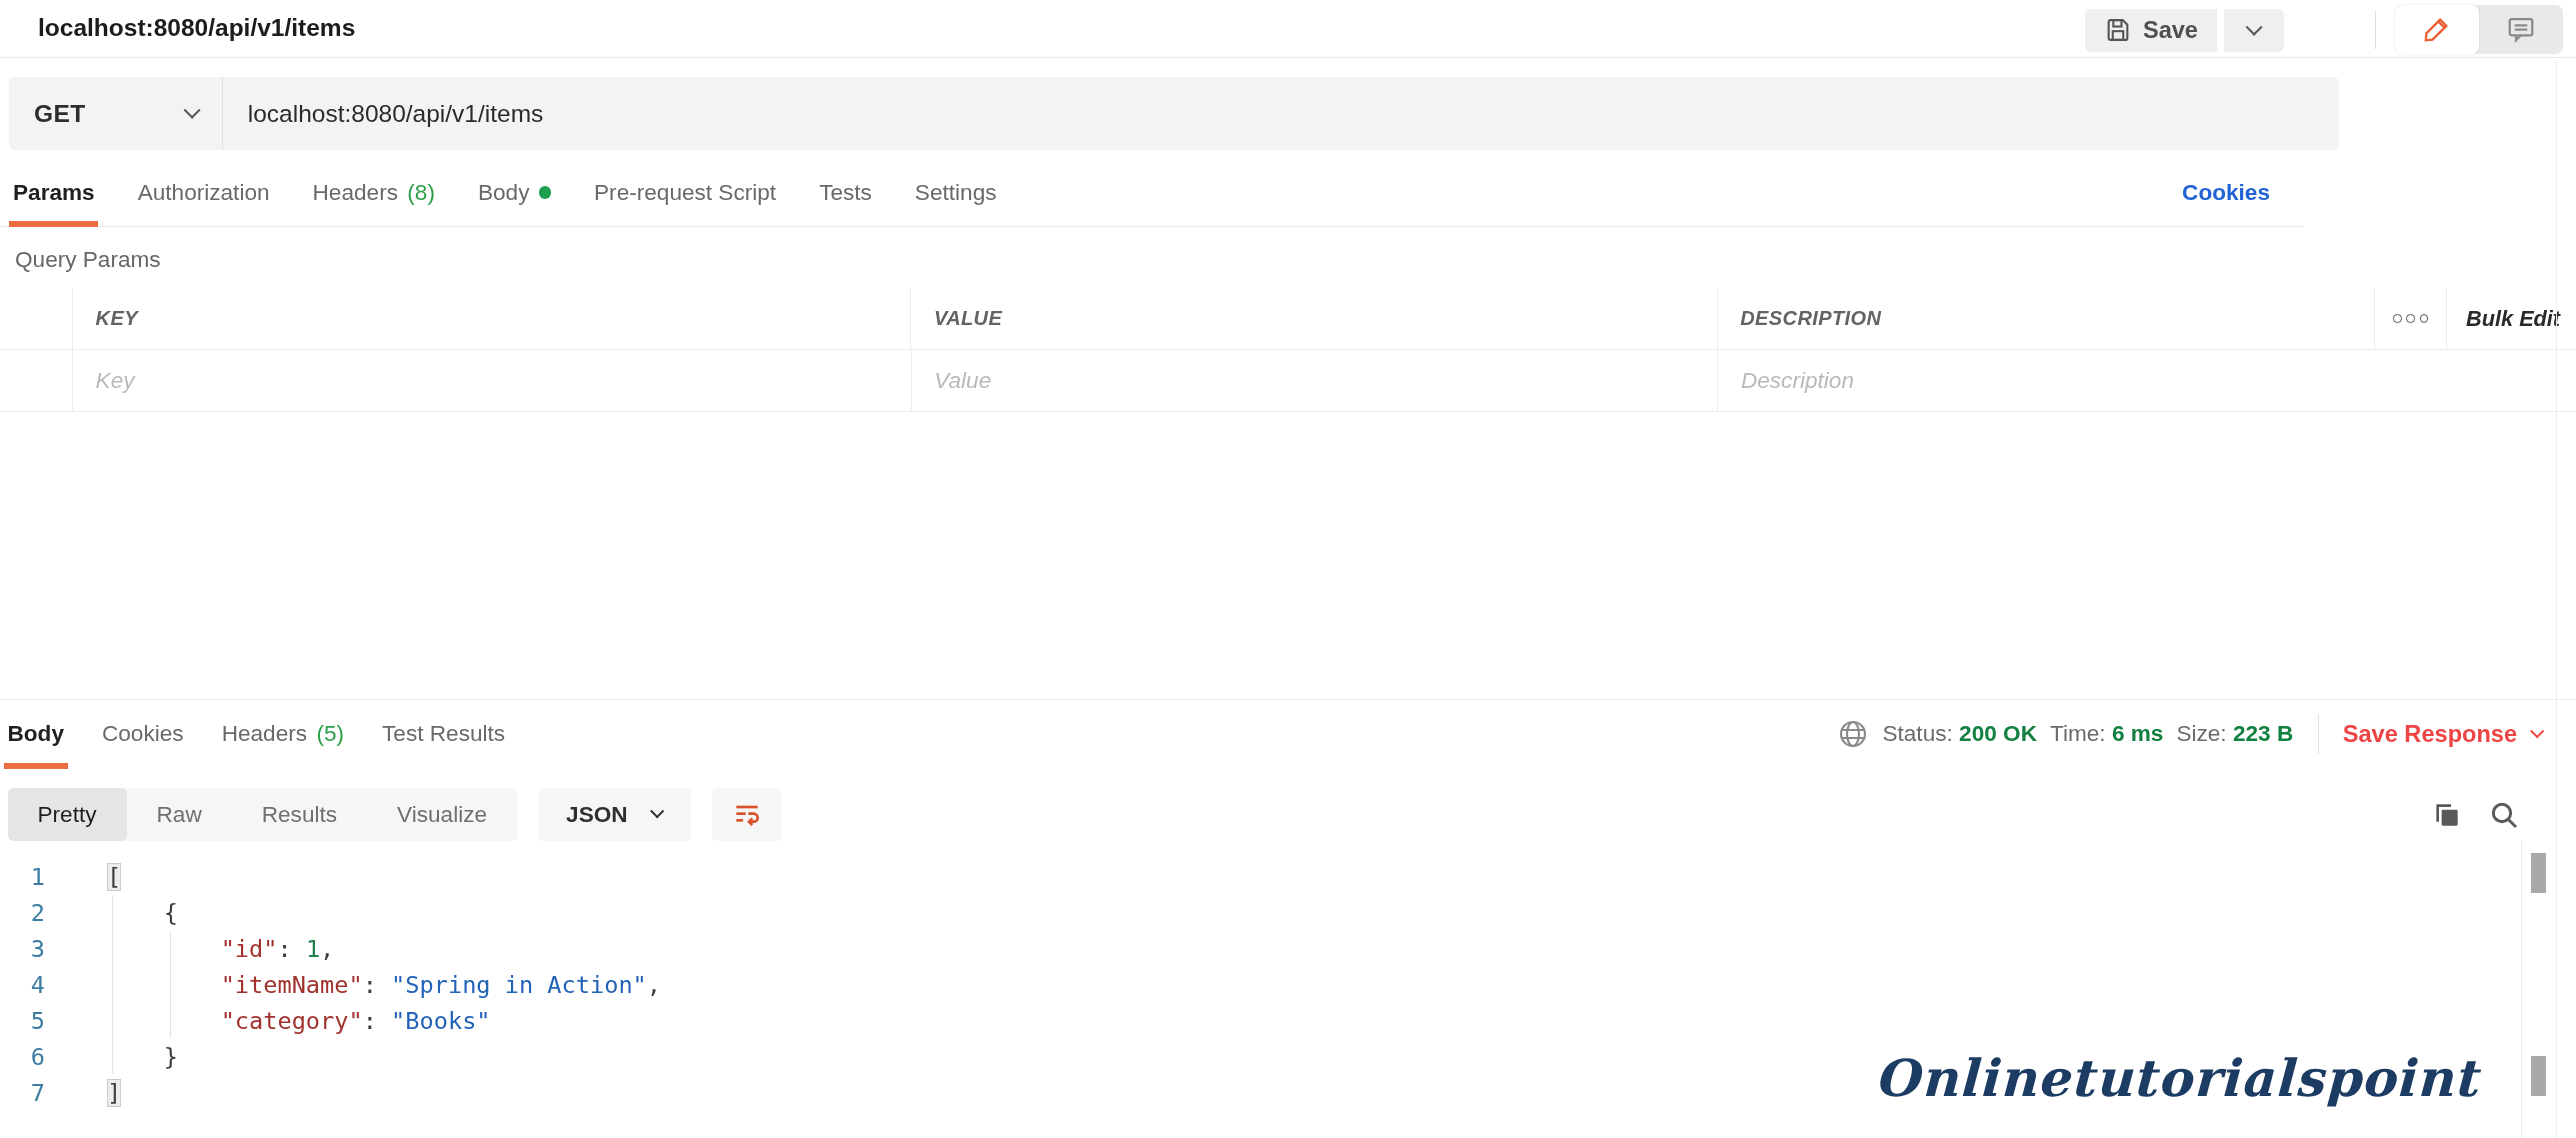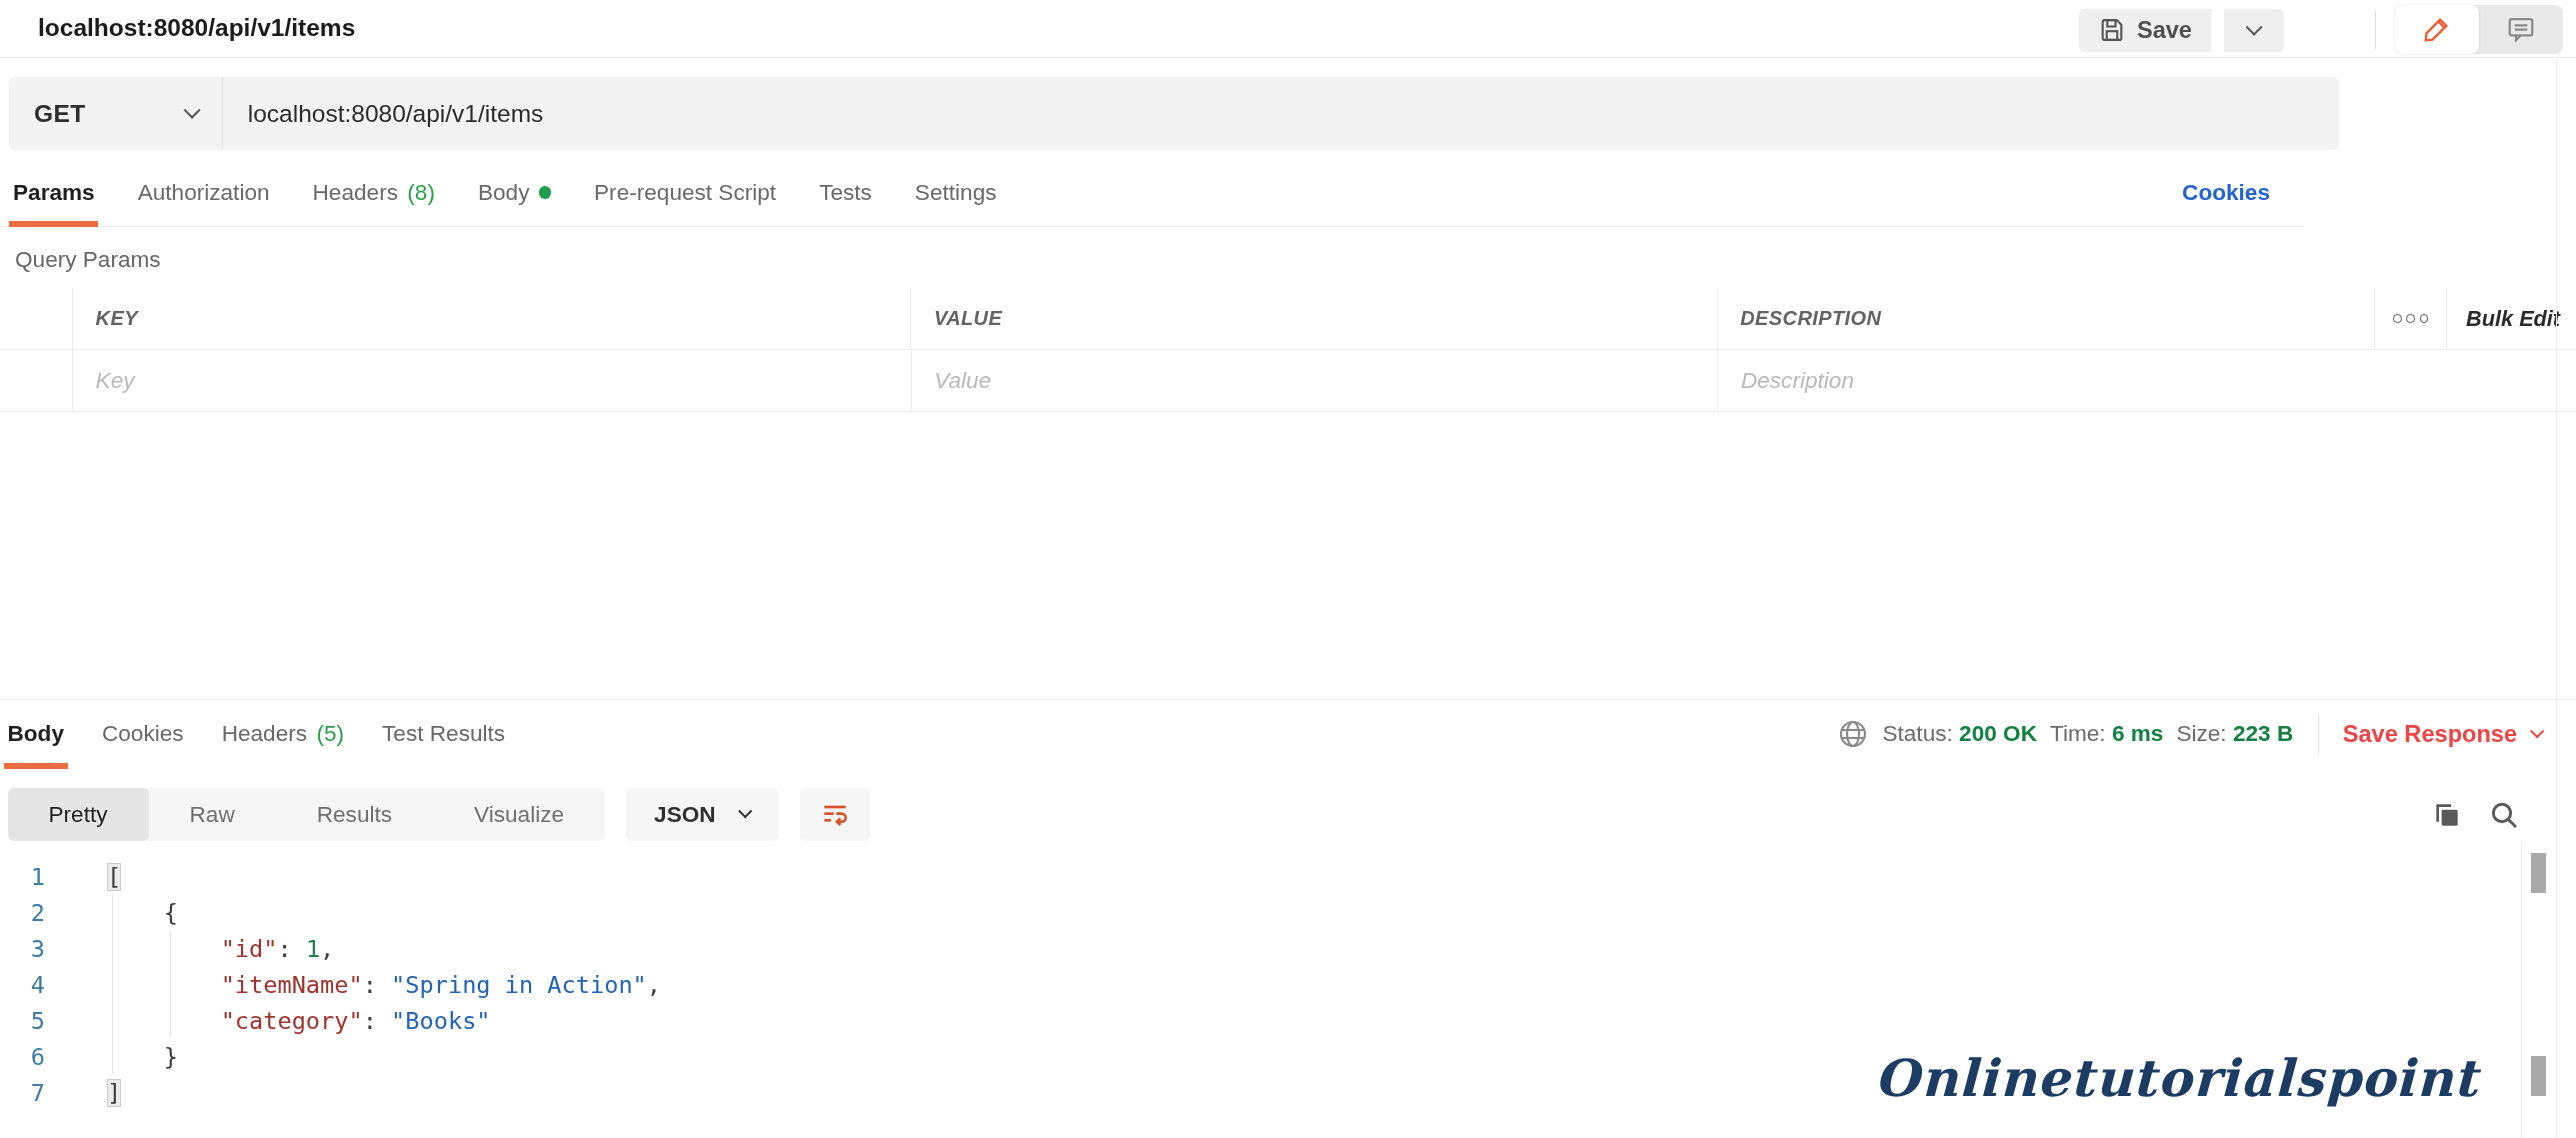--- a/index.html
+++ b/index.html
@@ -4,21 +4,21 @@
 <style>
   * { margin:0; padding:0; box-sizing:border-box; }
   html,body { width:2576px; height:1138px; background:#ffffff; overflow:hidden;
               font-family:"Liberation Sans", sans-serif; color:#212121; }
   svg { display:block; }
 
   
   .titlebar { position:absolute; left:0; top:0; width:2576px; height:58px;
               border-bottom:0.9px solid #eaeaea; background:#fff; }
   .tab-title { position:absolute; left:38px; top:14px; font-size:24.5px; font-weight:700; color:#1c1c1c; }
-  .save-group { position:absolute; right:292px; top:8.5px; display:flex; gap:13px; }
+  .save-group { position:absolute; right:292px; top:8.5px; display:flex; gap:7px; }
   .save-main { display:flex; align-items:center; gap:11.3px; background:#efefef; border-radius:5.7px 0 0 5.7px;
                padding:0 19px; height:43px; cursor:pointer; }
   .save-caret { display:flex; align-items:center; justify-content:center; width:60px; height:43px;
                 background:#efefef; border-radius:0 5.7px 5.7px 0; cursor:pointer; }
   .save-label { font-size:23.6px; font-weight:700; color:#4f4f4f; }
   .tb-divider { position:absolute; right:200px; top:11.3px; width:0.9px; height:38px; background:#dcdcdc; }
   .edit-group { position:absolute; right:13px; top:4.7px; width:168px; height:49px; background:#e9e9e9;
                 border-radius:7.5px; display:flex; }
   .edit-seg { flex:1; display:flex; align-items:center; justify-content:center; cursor:pointer; }
   .edit-seg.selected { background:#ffffff; border-radius:7.5px; box-shadow:0 0 2.8px rgba(0,0,0,.12); }
@@ -81,21 +81,21 @@
   .meta-item { font-size:22.6px; color:#6b6b6b; white-space:nowrap; }
   .meta-item b { color:#128040; font-weight:700; }
   .meta-vdiv { width:0.9px; height:40px; background:#e3e3e3; margin:0 11.3px; }
   .save-resp { display:flex; align-items:center; gap:15px; color:#ef4444; font-size:23.6px; font-weight:700; cursor:pointer; }
 
   
   .resp-toolbar { position:absolute; left:0; top:788px; width:2576px; height:53px; display:flex;
                   align-items:center; padding:0 7.5px; gap:21px; }
   .views-pill { display:flex; background:#f6f6f6; border-radius:5.7px; height:53px; overflow:hidden; }
   .view-seg { display:flex; align-items:center; justify-content:center; font-size:22.6px; color:#6f6f6f;
-              padding:0 41px; cursor:pointer; white-space:nowrap; }
+              padding:0 30px; cursor:pointer; white-space:nowrap; }
   .view-seg.selected { background:#e5e5e5; color:#1f1f1f; border-radius:5.7px; }
   .fmt-pill { display:flex; align-items:center; gap:24.5px; background:#f6f6f6; border-radius:5.7px;
               height:53px; padding:0 28px; cursor:pointer; font-size:22.6px; font-weight:700; color:#2f2f2f; }
   .fmt-pill .chev, .save-resp .chev { border-width:2.4px; width:10.4px; height:10.4px; color:inherit; }
   .wrap-pill { display:flex; align-items:center; justify-content:center; background:#f6f6f6;
                border-radius:5.7px; height:53px; width:70px; cursor:pointer; }
   .tb-right { margin-left:auto; display:flex; align-items:center; gap:24.5px; padding-right:49px; }
   .icon-btn { cursor:pointer; }
 
   

